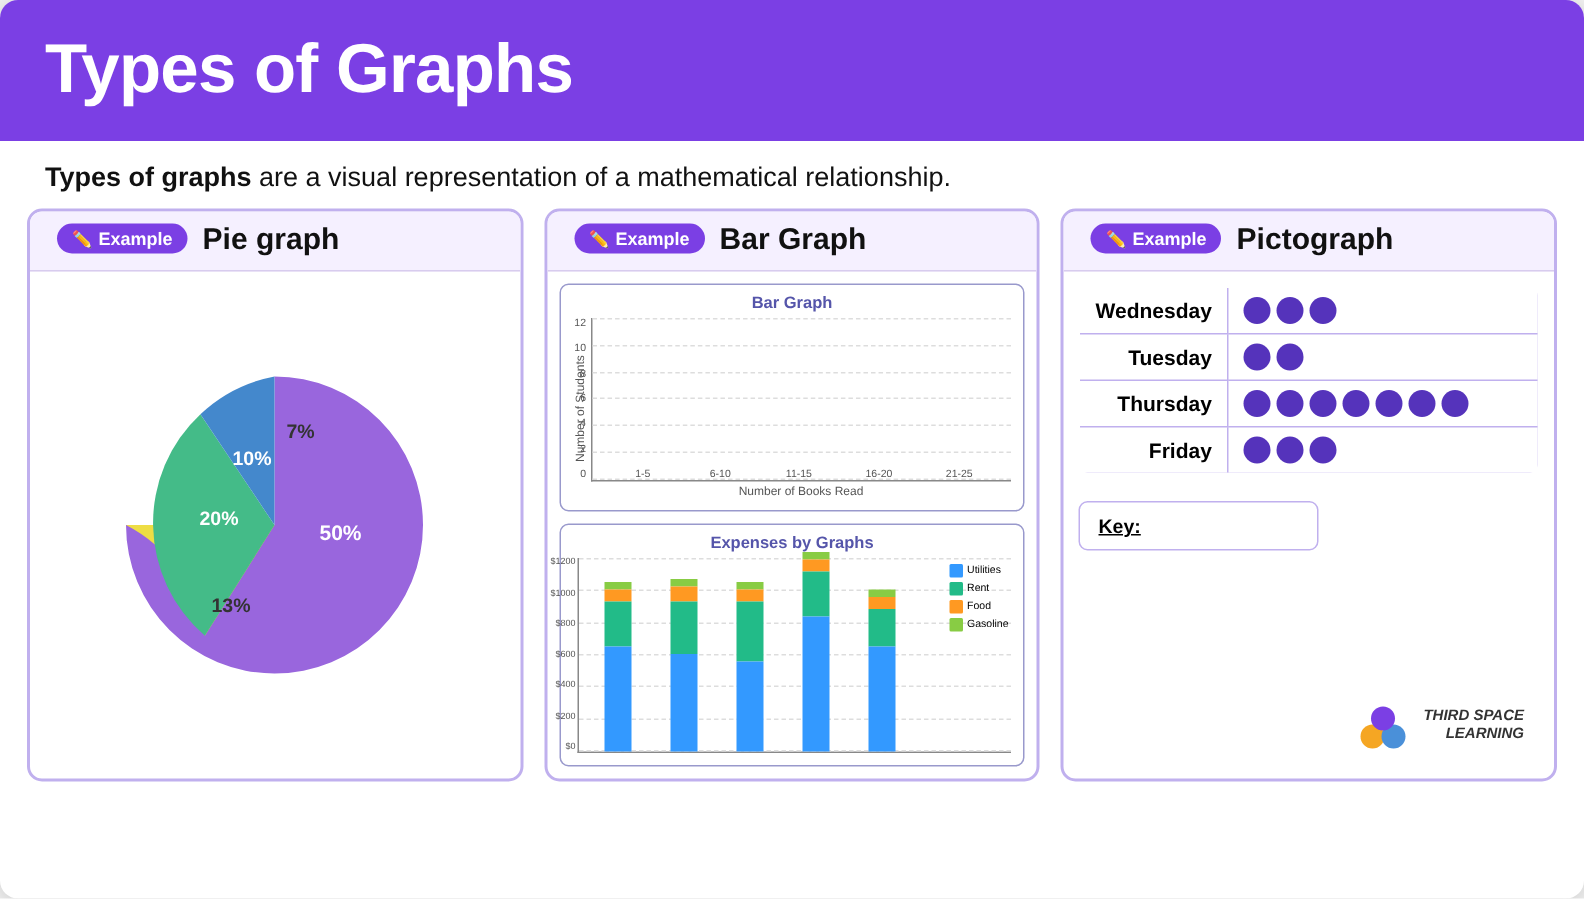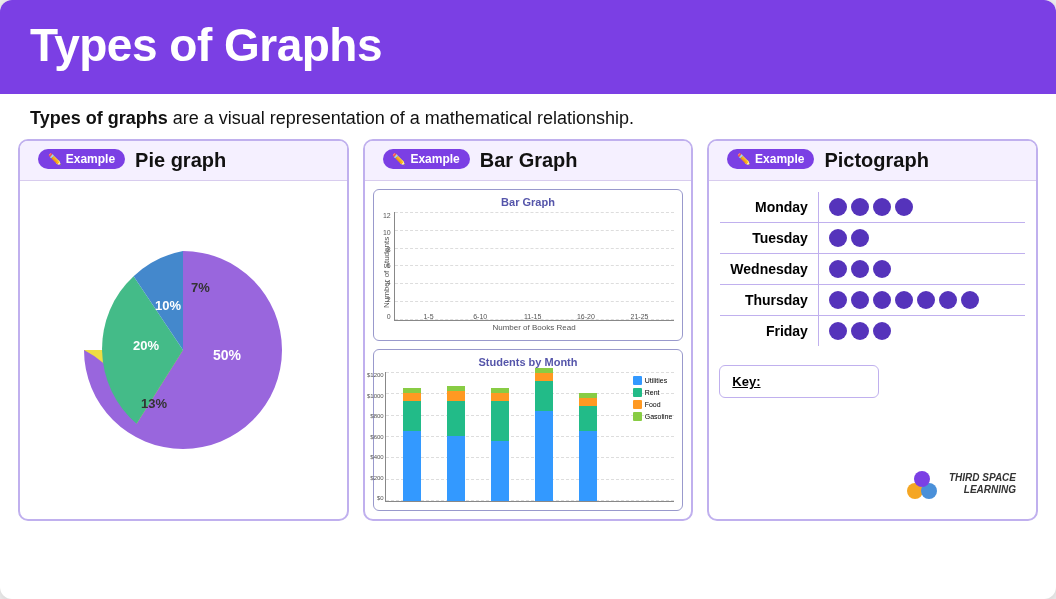--- a/index.html
+++ b/index.html
@@ -386,21 +386,21 @@
                     <div class="bar-label">21-25</div>
                   </div>
                 </div>
               </div>
               <div class="x-axis-title">Number of Books Read</div>
             </div>
           </div>
         </div>
 
         <div class="bar-chart-container" style="flex:1.2;">
-          <div class="chart-title">Students by Month</div>
+          <div class="chart-title">Expenses by Graphs</div>
           <div class="stacked-bar-chart-inner">
             <div class="y-axis-label"></div>
             <div class="bar-chart-area">
               <div class="bars-and-grid" style="position:relative;">
 
                 <div style="position:absolute;left:-28px;top:0;bottom:0;display:flex;flex-direction:column-reverse;justify-content:space-between;">
                   <div style="font-size:6px;color:#555;text-align:right;width:26px;">$0</div>
                   <div style="font-size:6px;color:#555;text-align:right;width:26px;">$200</div>
                   <div style="font-size:6px;color:#555;text-align:right;width:26px;">$400</div>
                   <div style="font-size:6px;color:#555;text-align:right;width:26px;">$600</div>
@@ -479,44 +479,33 @@
 
     <div class="panel">
       <div class="panel-header">
         <div class="example-badge">Example</div>
         <span class="panel-title">Pictograph</span>
       </div>
       <div class="pictograph-panel-body">
         <table class="pictograph-table">
           <tbody>
             <tr>
-              <td>Monday</td>
+              <td>Wednesday</td>
               <td>
                 <div class="fruit-dots">
-                  <div class="fruit-dot"></div>
                   <div class="fruit-dot"></div>
                   <div class="fruit-dot"></div>
                   <div class="fruit-dot"></div>
                 </div>
               </td>
             </tr>
             <tr>
               <td>Tuesday</td>
               <td>
                 <div class="fruit-dots">
-                  <div class="fruit-dot"></div>
-                  <div class="fruit-dot"></div>
-                </div>
-              </td>
-            </tr>
-            <tr>
-              <td>Wednesday</td>
-              <td>
-                <div class="fruit-dots">
-                  <div class="fruit-dot"></div>
                   <div class="fruit-dot"></div>
                   <div class="fruit-dot"></div>
                 </div>
               </td>
             </tr>
             <tr>
               <td>Thursday</td>
               <td>
                 <div class="fruit-dots">
                   <div class="fruit-dot"></div>

